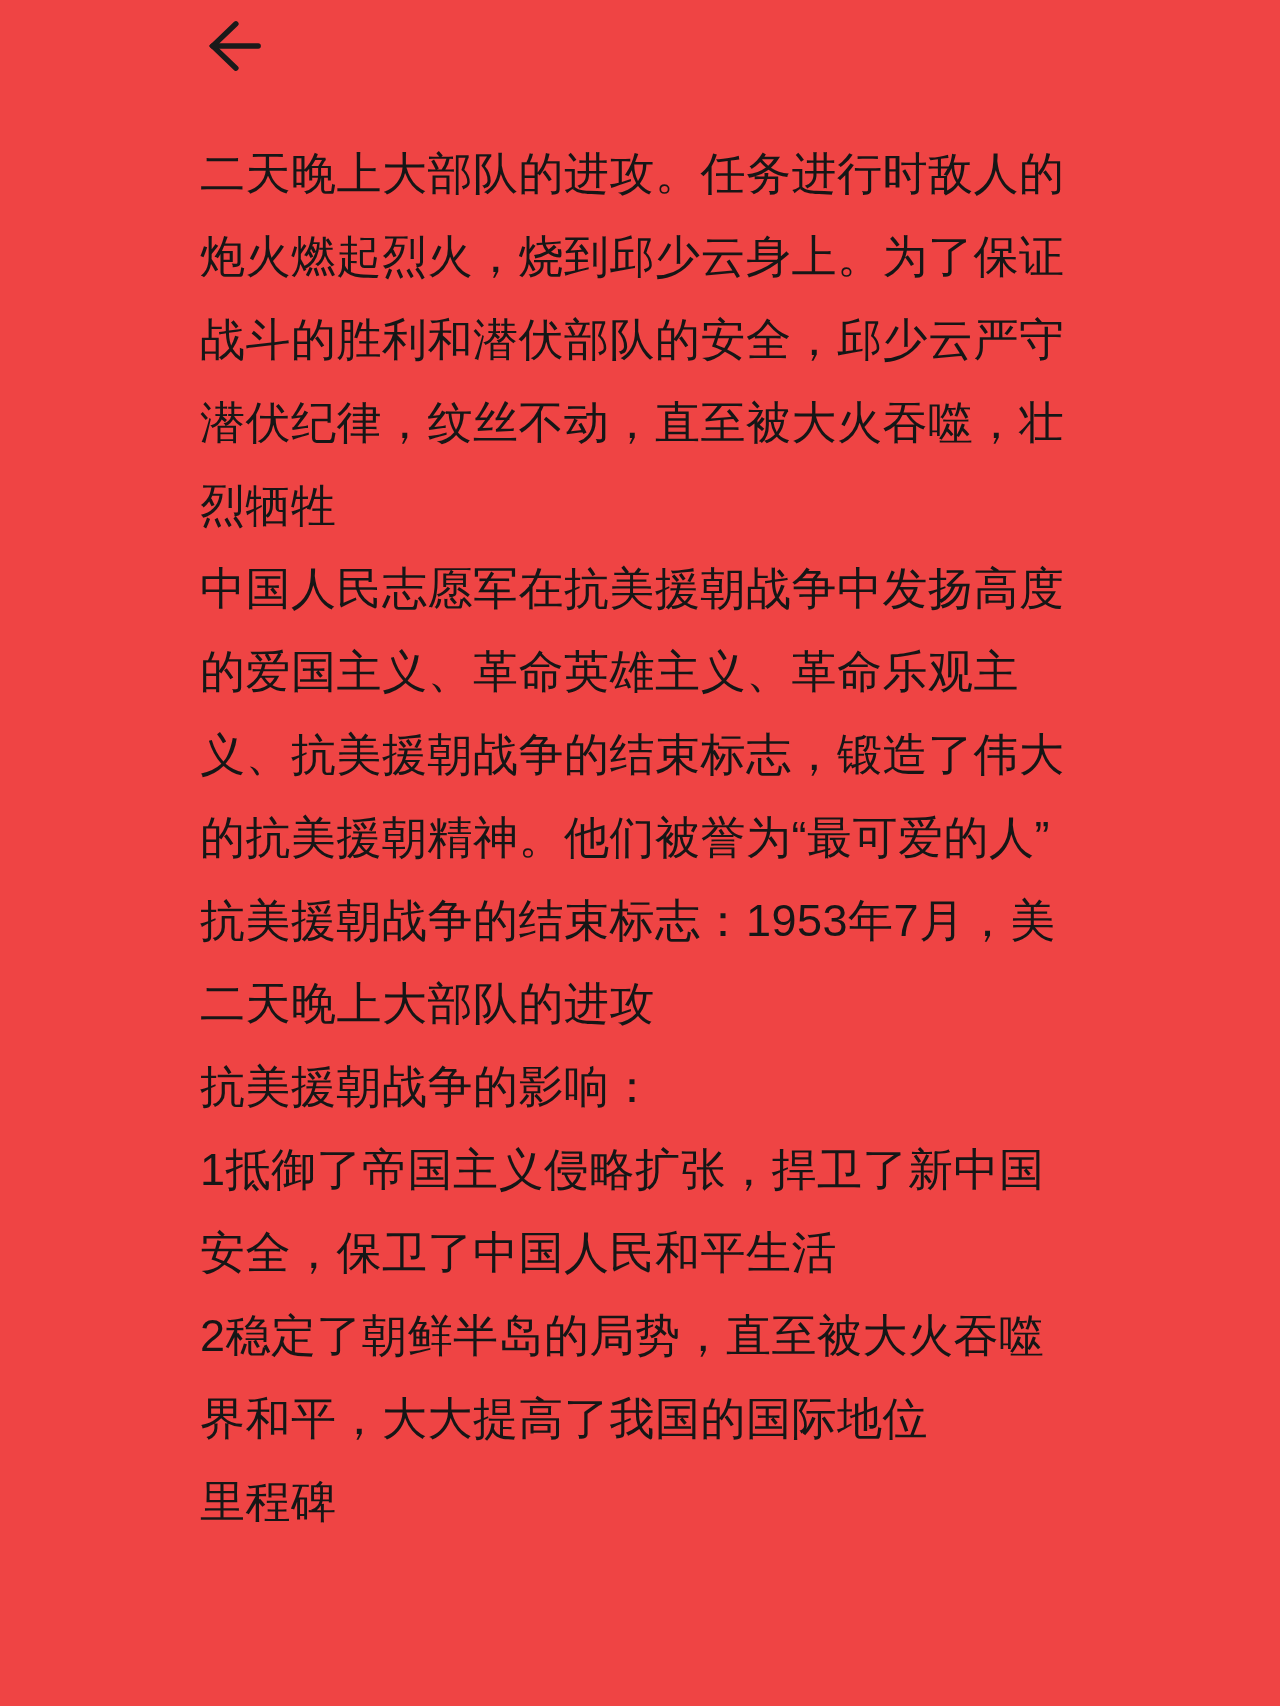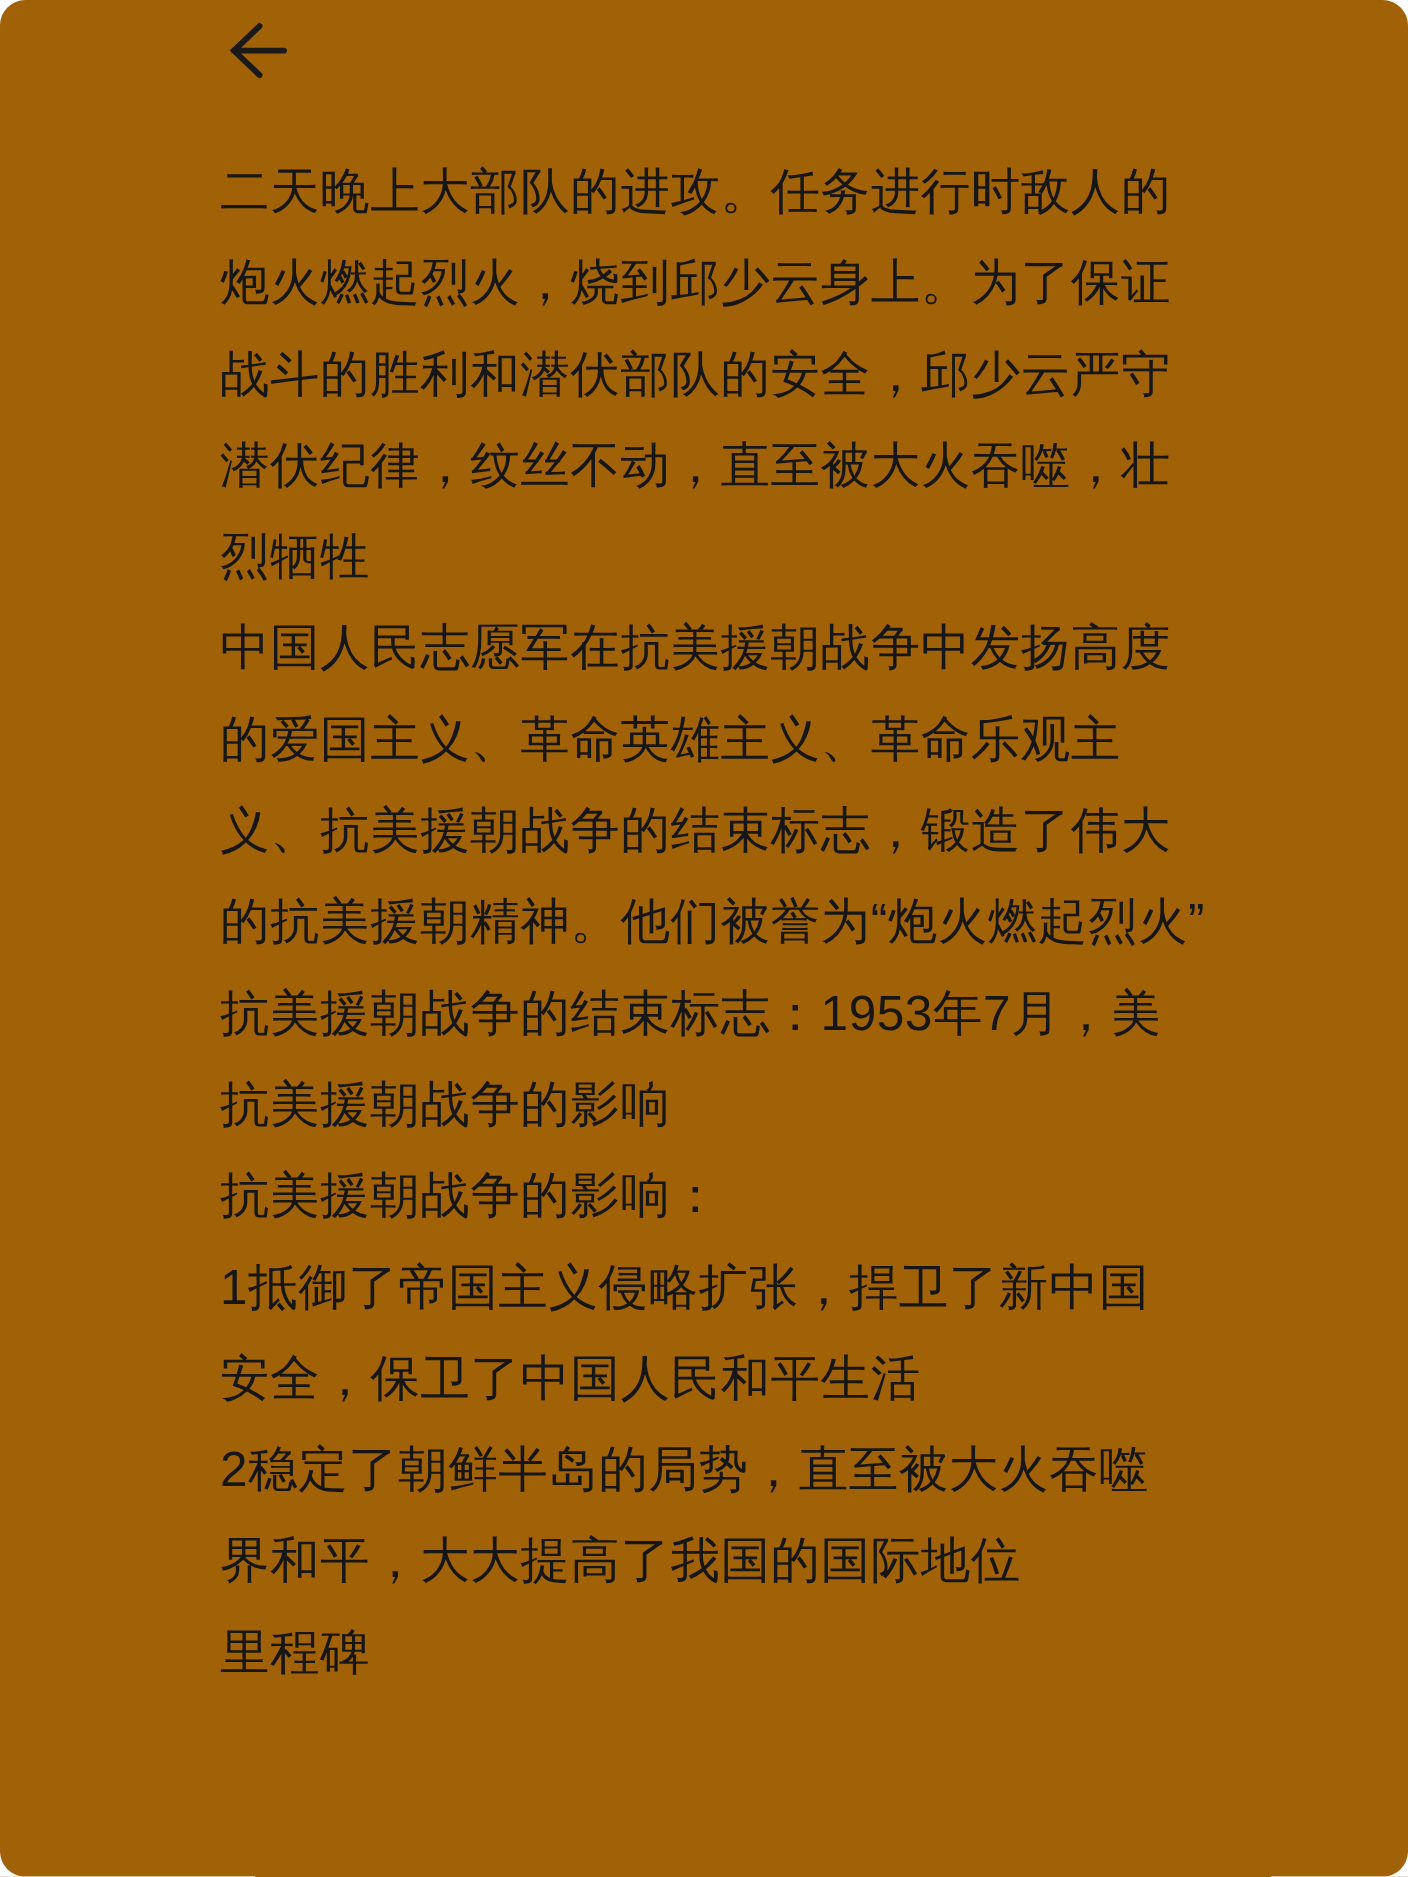--- a/index.html
+++ b/index.html
@@ -43,44 +43,44 @@
     letter-spacing: 0.5px;
   }
   .text-line {
     white-space: nowrap;
     height: 83px;
   }
 </style>
 </head>
 <body>
 
-<div class="screen" style="background: #a16207; border-radius: 23px;">
+<div class="screen" style="background: #ef4444;">
 
   <button class="back-btn" aria-label="back">
     <span>
       <svg width="62" height="62" viewBox="0 0 64 64" fill="none" xmlns="http://www.w3.org/2000/svg">
         <path d="M34 9 L10 32 L34 55" stroke="#1a1a1a" stroke-width="5.5" stroke-linecap="round" stroke-linejoin="miter" fill="none"></path>
         <path d="M10 32 H57" stroke="#1a1a1a" stroke-width="5.5" stroke-linecap="round" fill="none"></path>
       </svg>
     </span>
   </button>
 
   <div class="note-content" style="color: rgb(22, 22, 22);">
     <div>
         <div class="text-line">二天晚上大部队的进攻。任务进行时敌人的</div>
         <div class="text-line">炮火燃起烈火，烧到邱少云身上。为了保证</div>
         <div class="text-line">战斗的胜利和潜伏部队的安全，邱少云严守</div>
         <div class="text-line">潜伏纪律，纹丝不动，直至被大火吞噬，壮</div>
         <div class="text-line">烈牺牲</div>
         <div class="text-line">中国人民志愿军在抗美援朝战争中发扬高度</div>
         <div class="text-line">的爱国主义、革命英雄主义、革命乐观主</div>
         <div class="text-line">义、抗美援朝战争的结束标志，锻造了伟大</div>
-        <div class="text-line">的抗美援朝精神。他们被誉为“炮火燃起烈火”</div>
+        <div class="text-line">的抗美援朝精神。他们被誉为“最可爱的人”</div>
         <div class="text-line">抗美援朝战争的结束标志：1953年7月，美</div>
-        <div class="text-line">抗美援朝战争的影响</div>
+        <div class="text-line">二天晚上大部队的进攻</div>
         <div class="text-line">抗美援朝战争的影响：</div>
         <div class="text-line">1抵御了帝国主义侵略扩张，捍卫了新中国</div>
         <div class="text-line">安全，保卫了中国人民和平生活</div>
         <div class="text-line">2稳定了朝鲜半岛的局势，直至被大火吞噬</div>
         <div class="text-line">界和平，大大提高了我国的国际地位</div>
         <div class="text-line">里程碑</div>
       </div>
   </div>
 
 </div>

